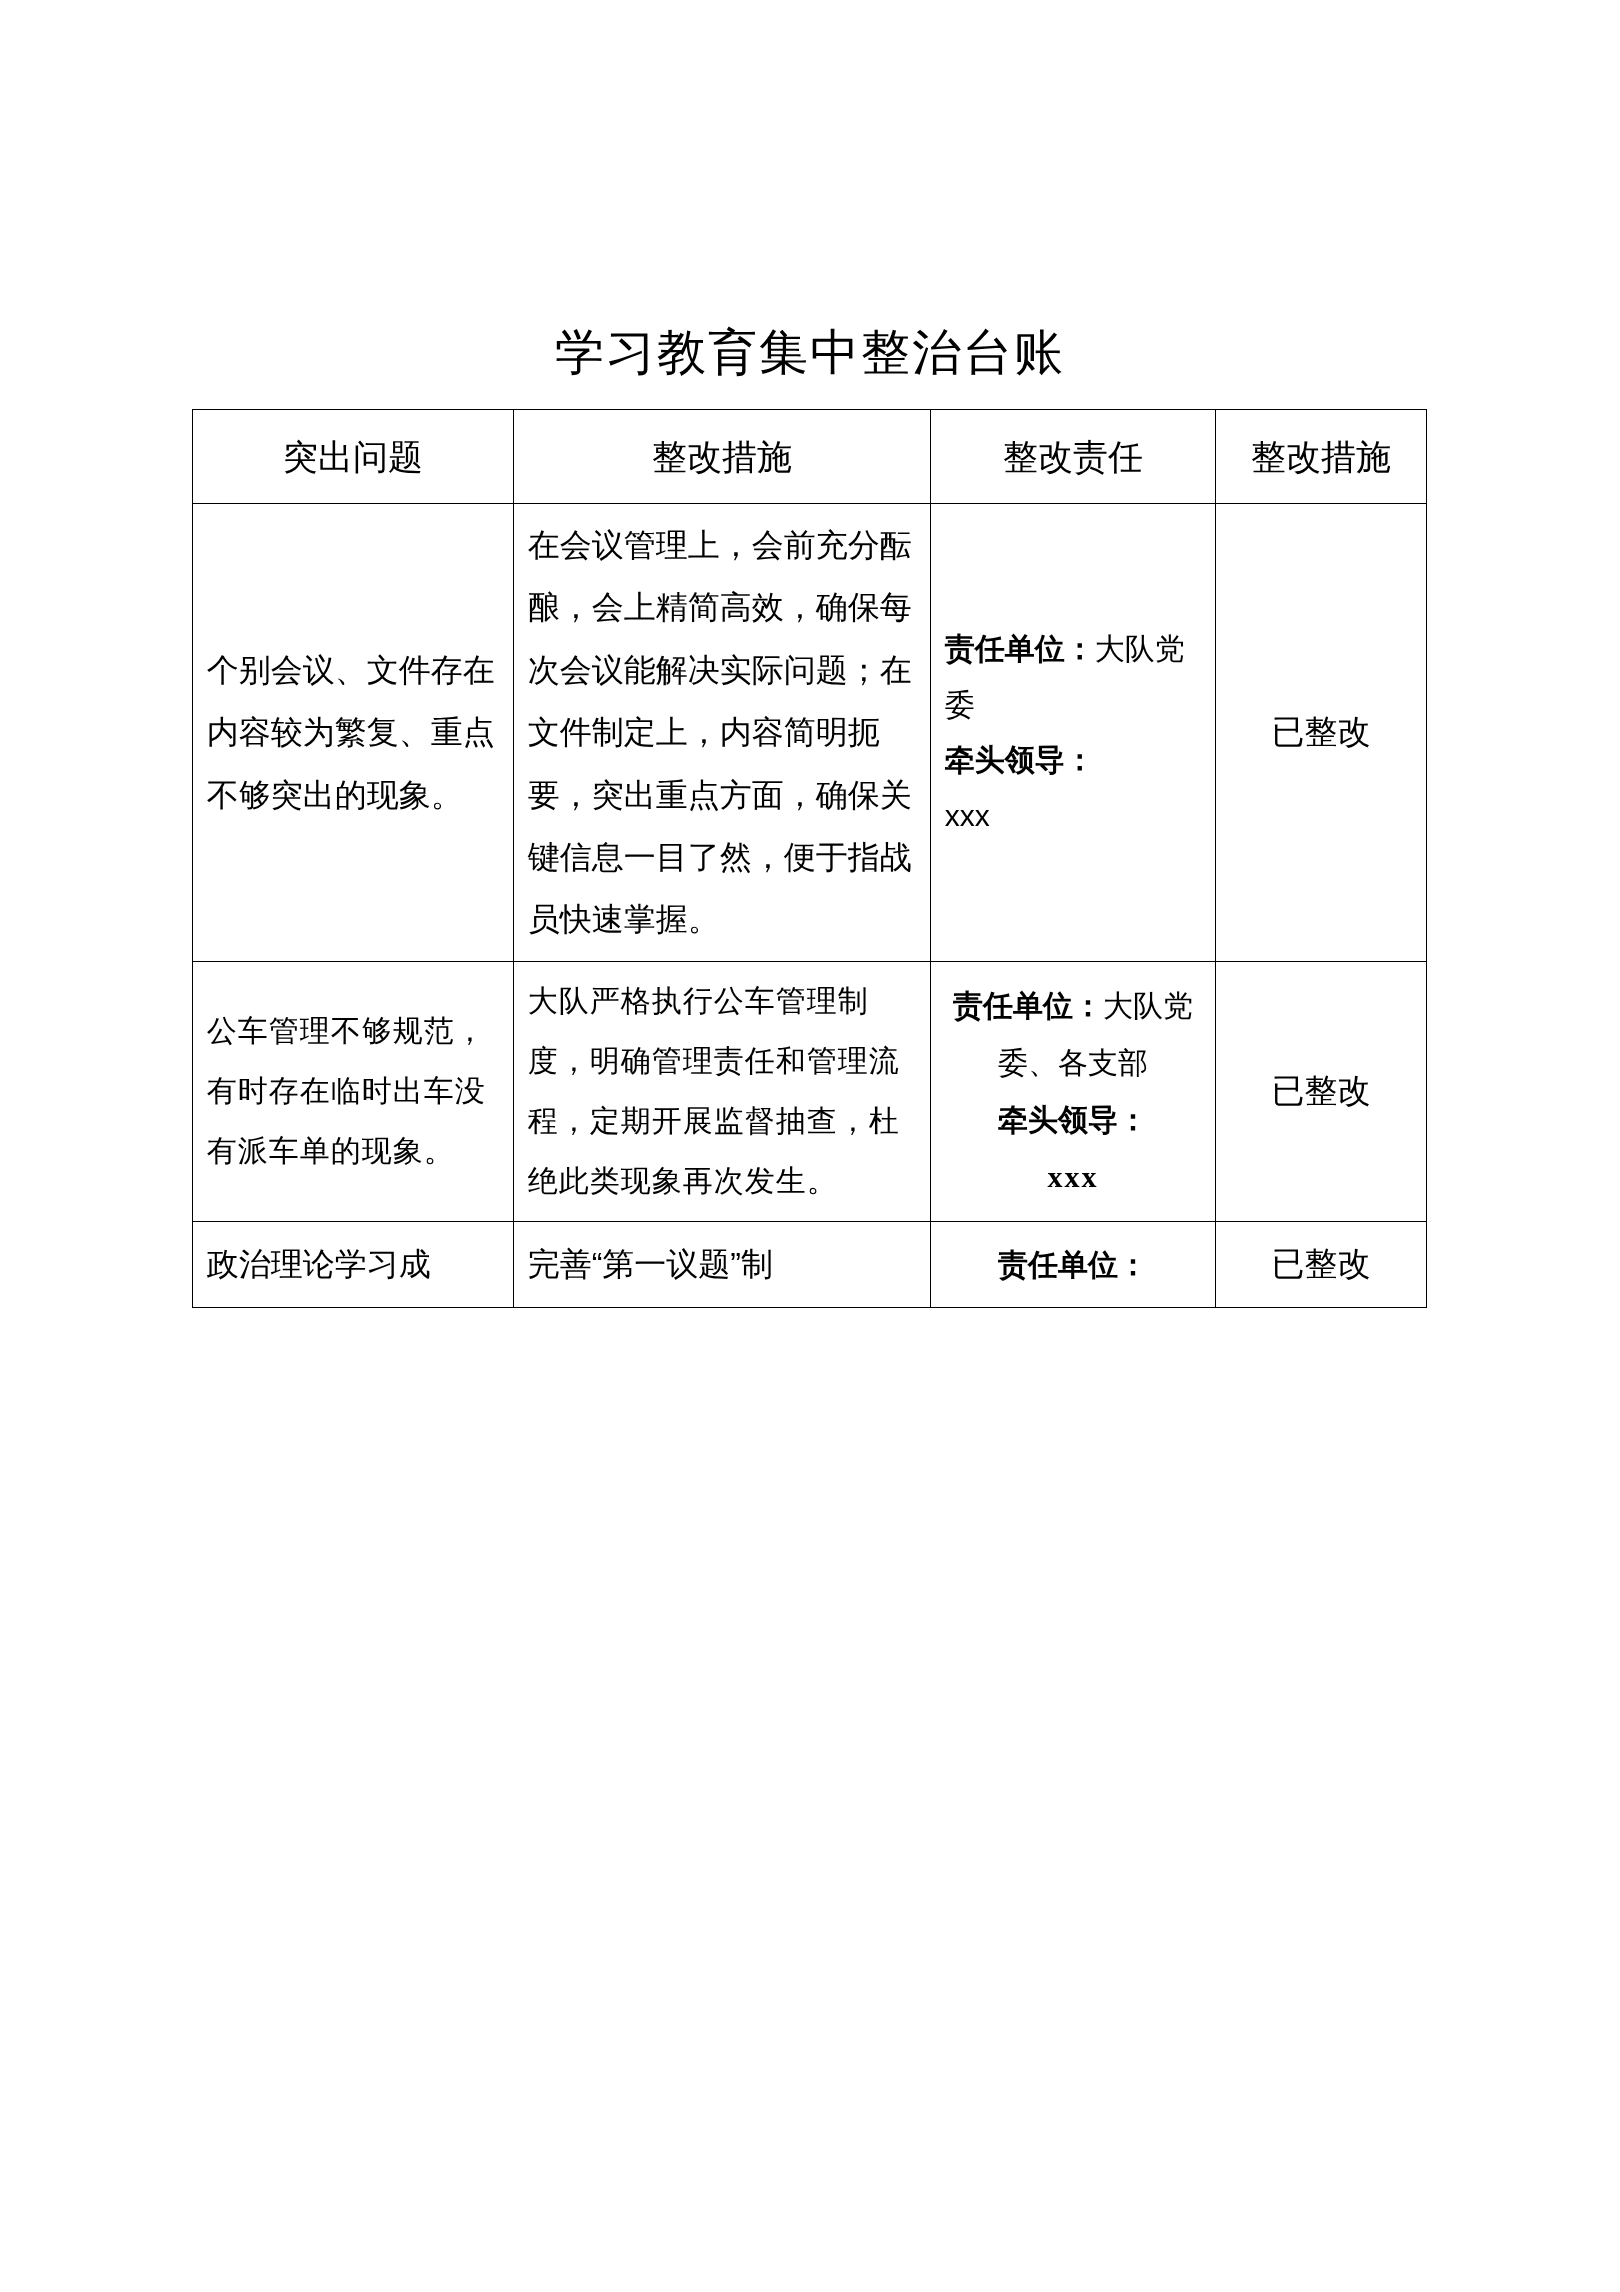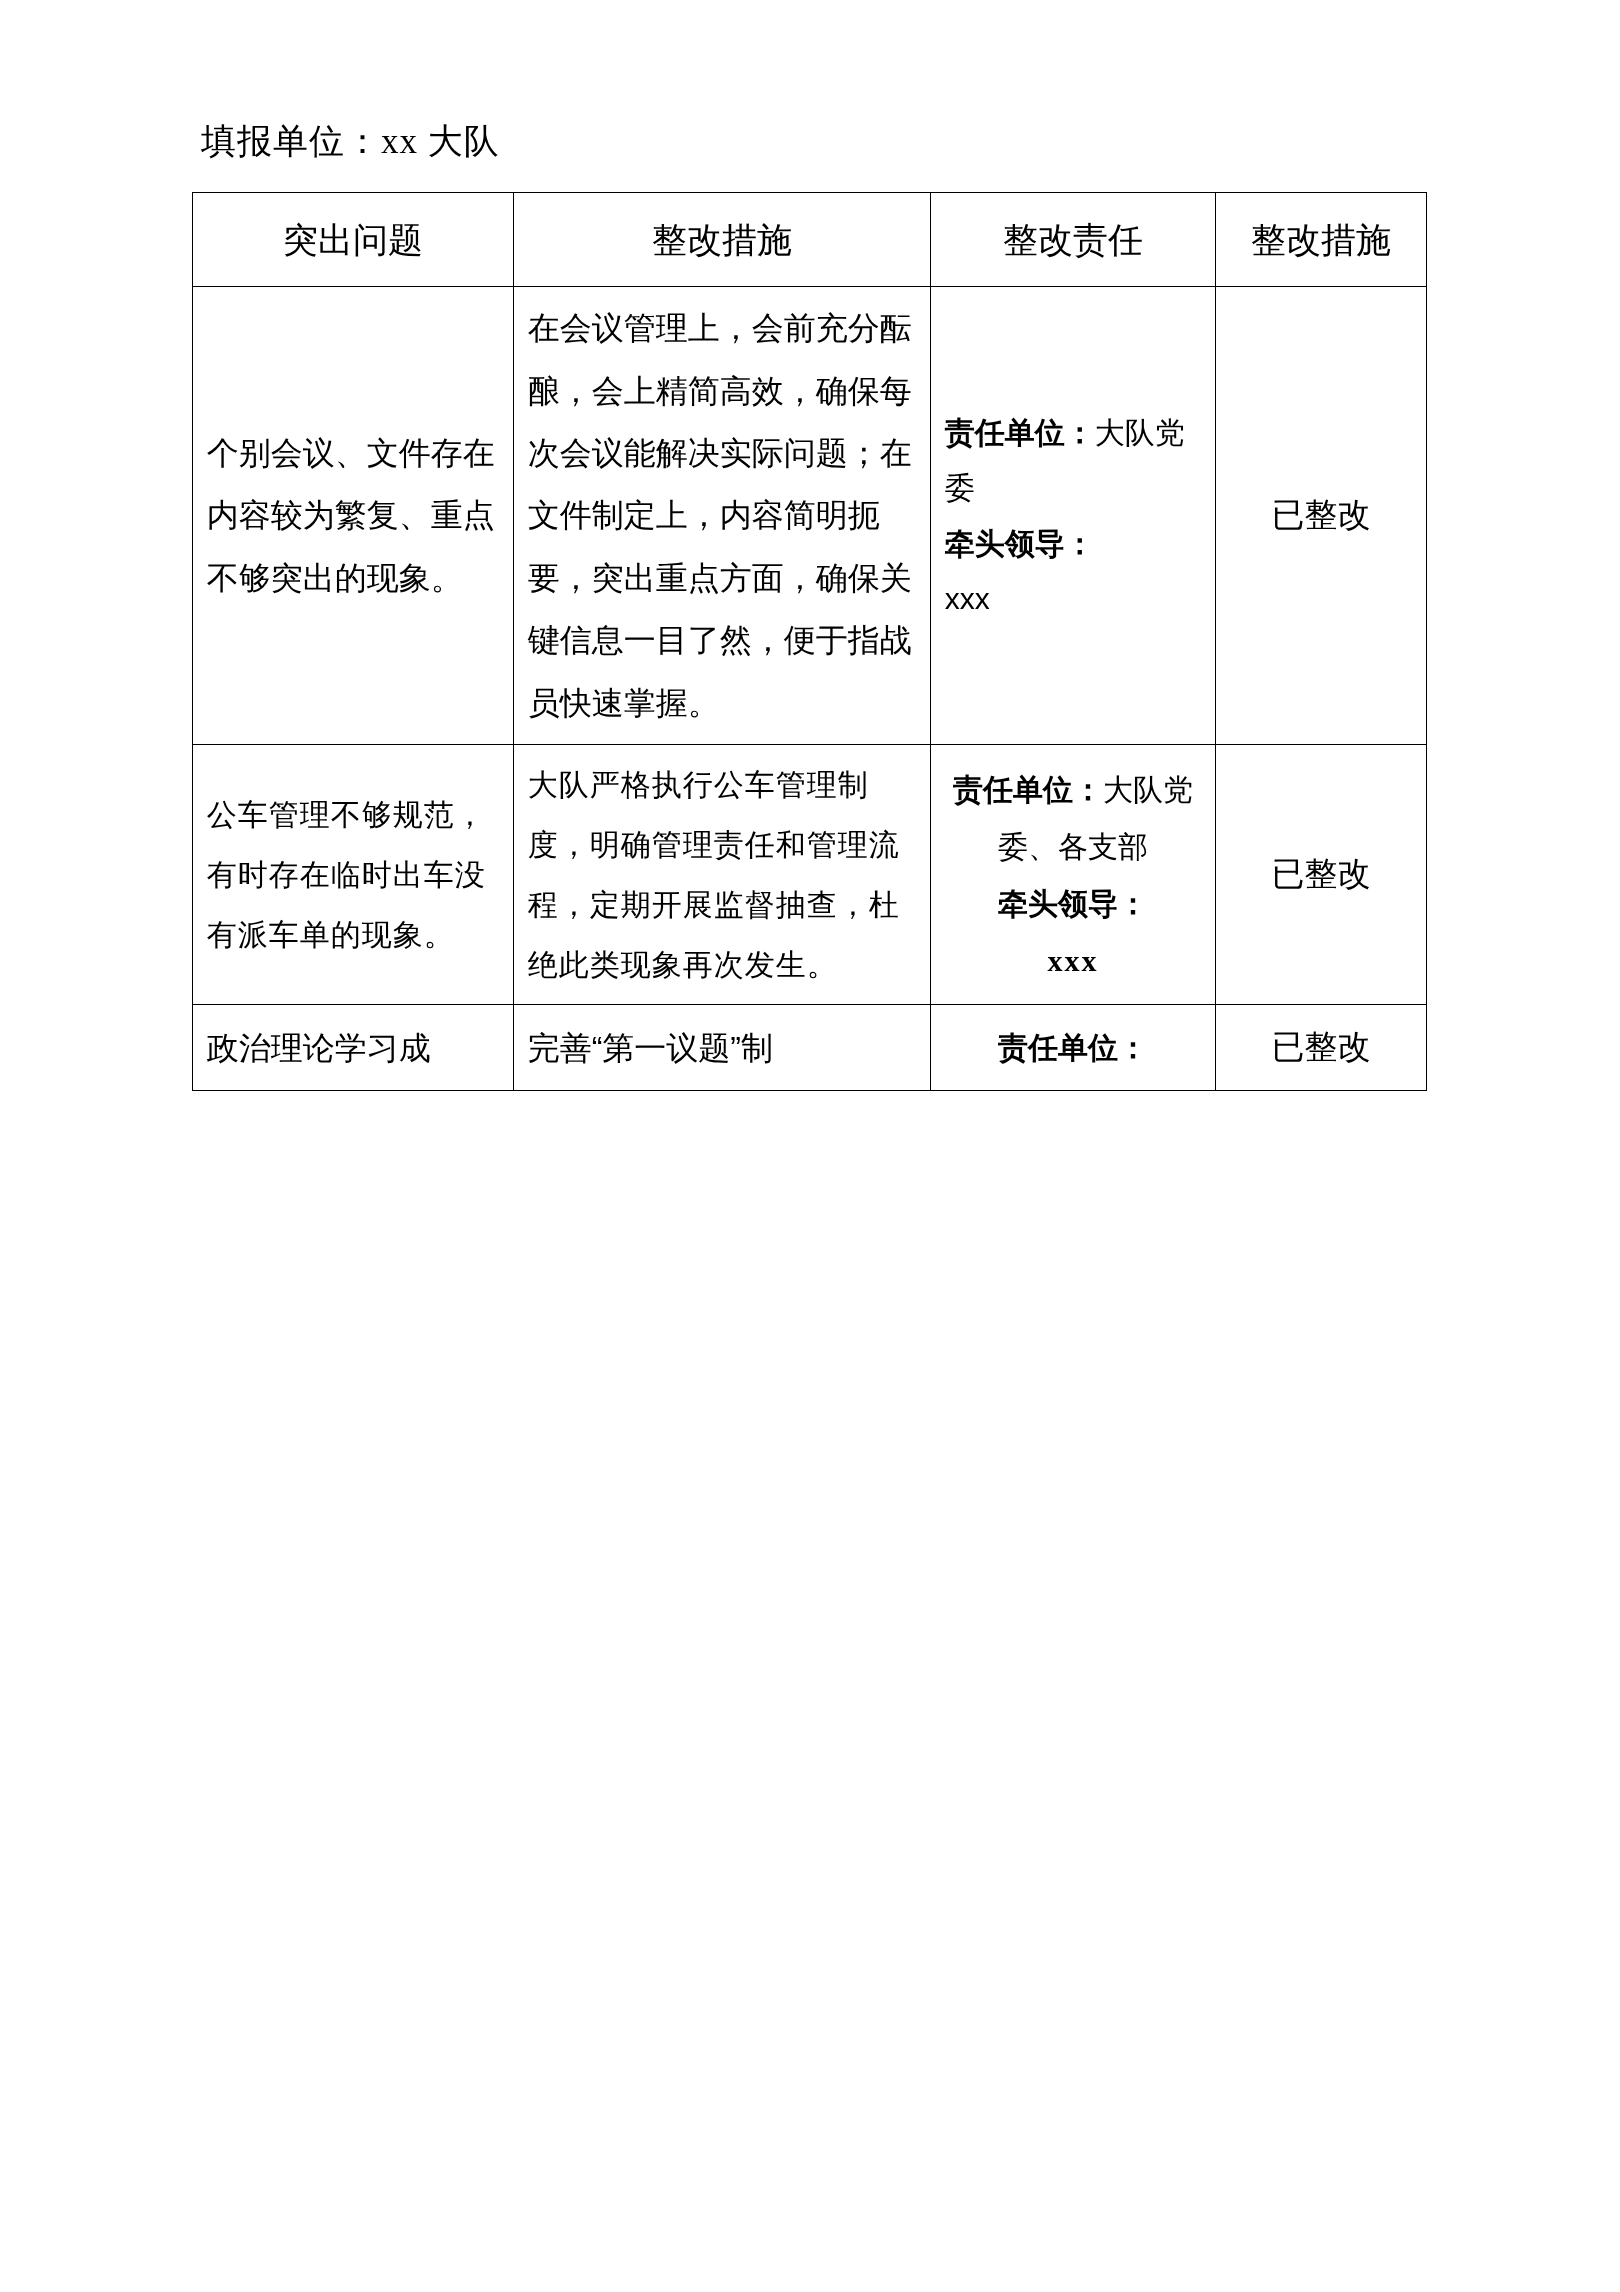--- a/index.html
+++ b/index.html
@@ -112,22 +112,22 @@
     line-height: 1.3;
   }
   .row3 td { height: 86px; }
   .nowrap-center { text-align: center; }
 </style>
 </head>
 <body>
 
 <div class="page">
 
+  <div class="doc-title">学习教育集中整治台账</div>
 
-  <div class="filler-line">填报单位：xx 大队</div>
 
   <table class="ledger">
     <colgroup>
       <col class="c1">
         <col class="c2">
         <col class="c3">
         <col class="c4">
     </colgroup>
     <thead>
       <tr>

